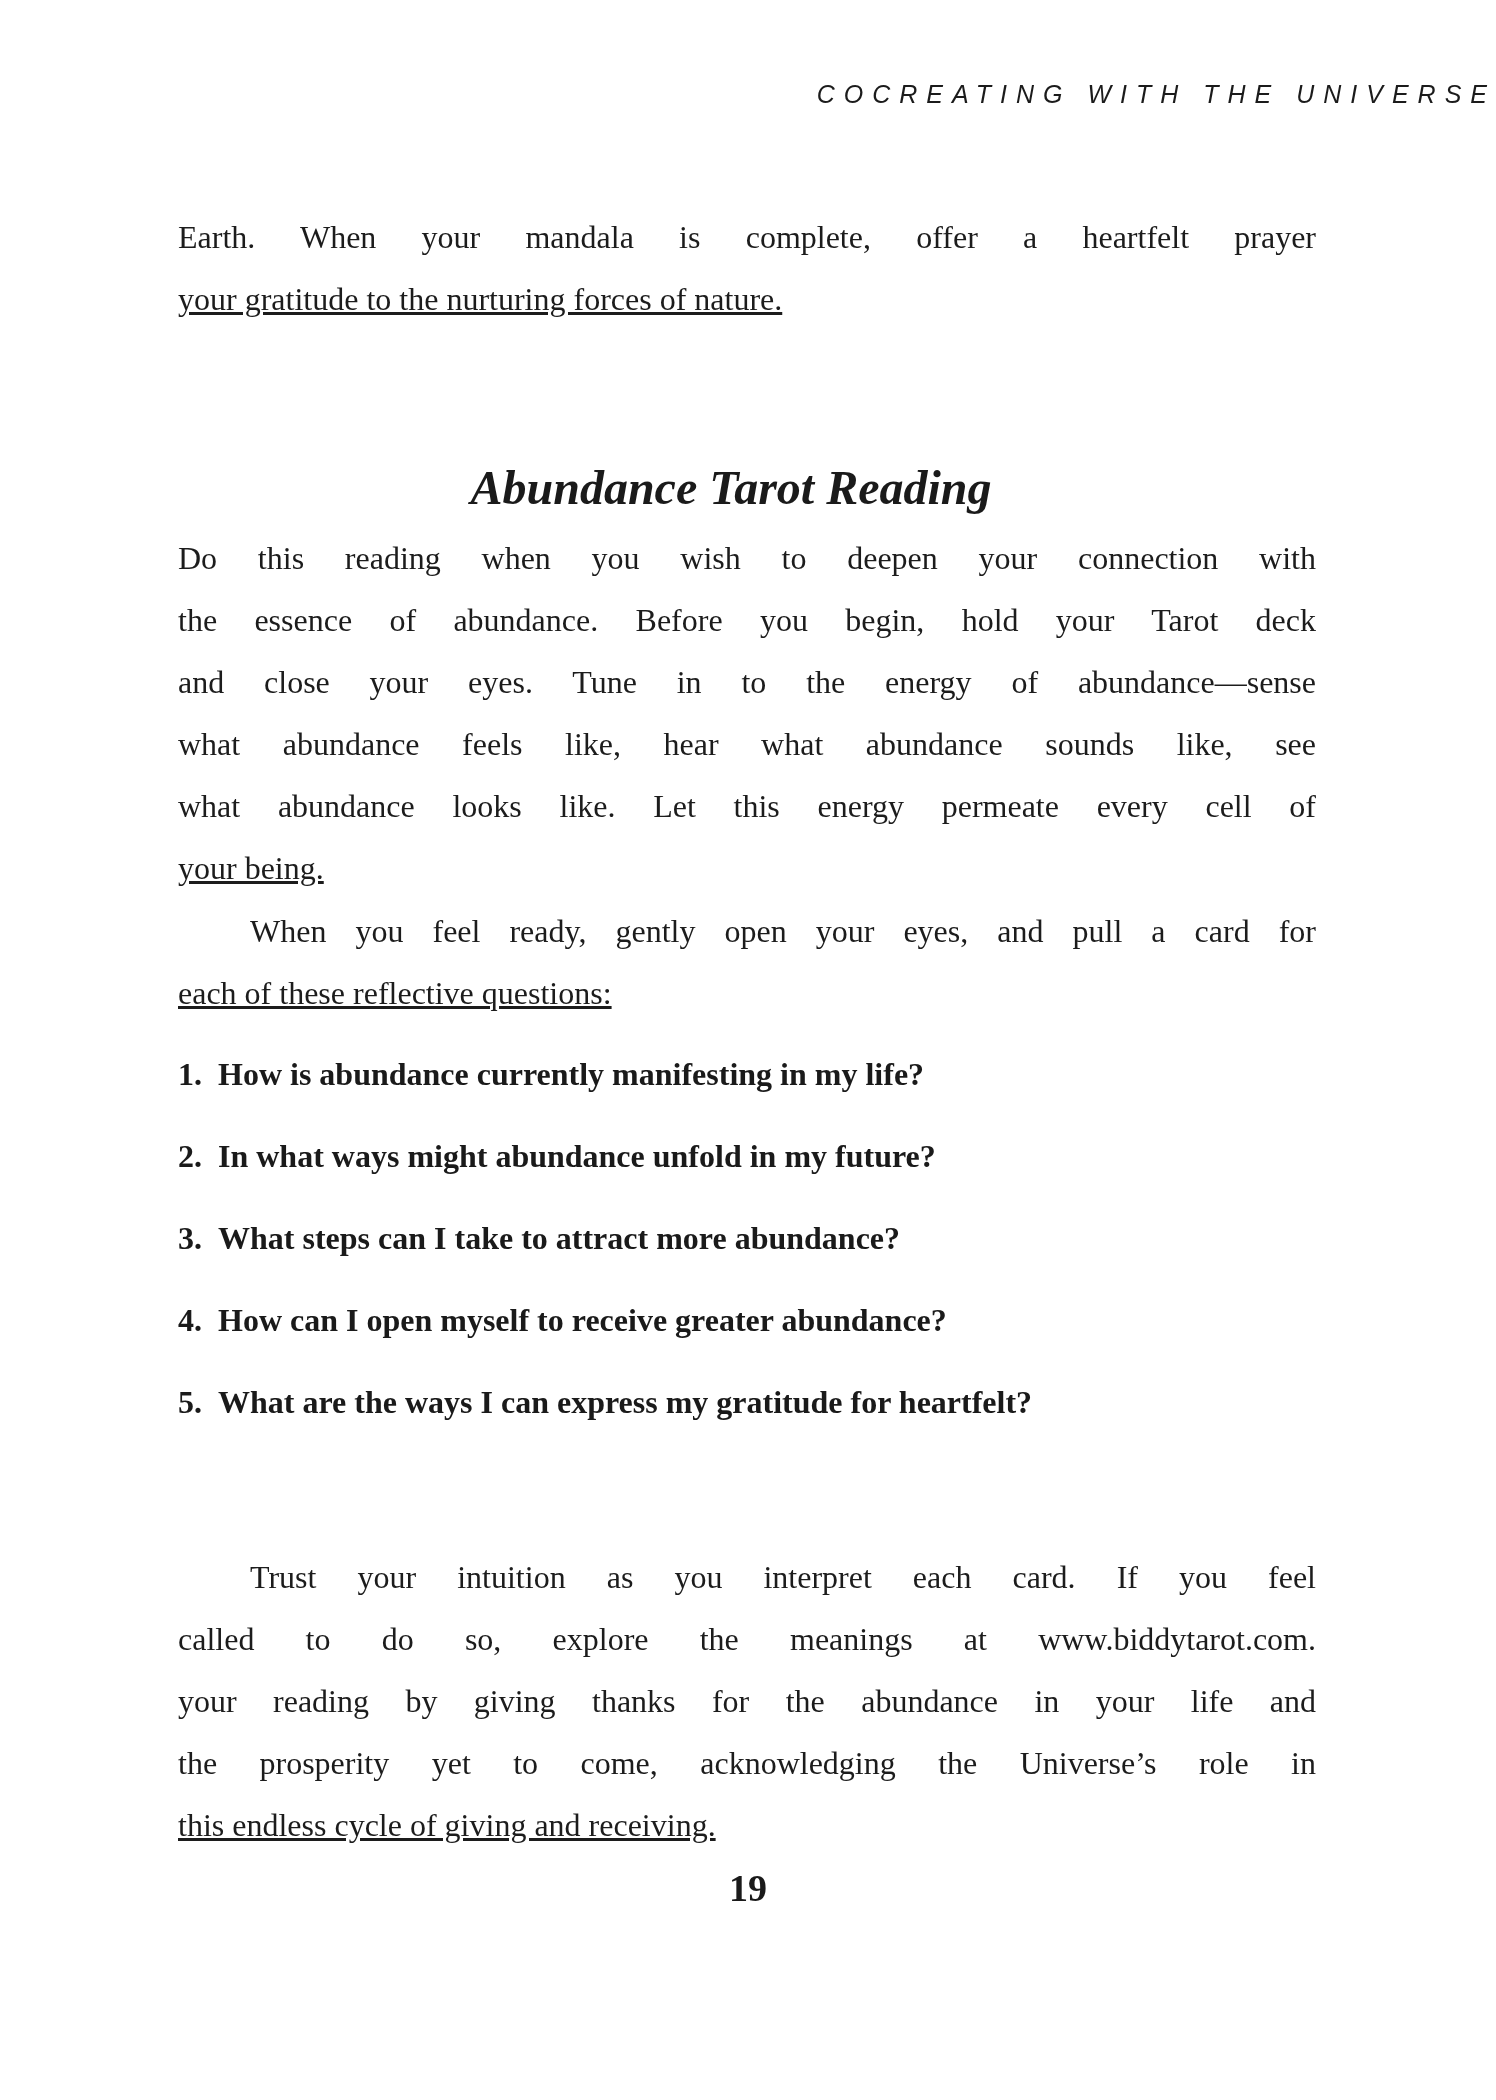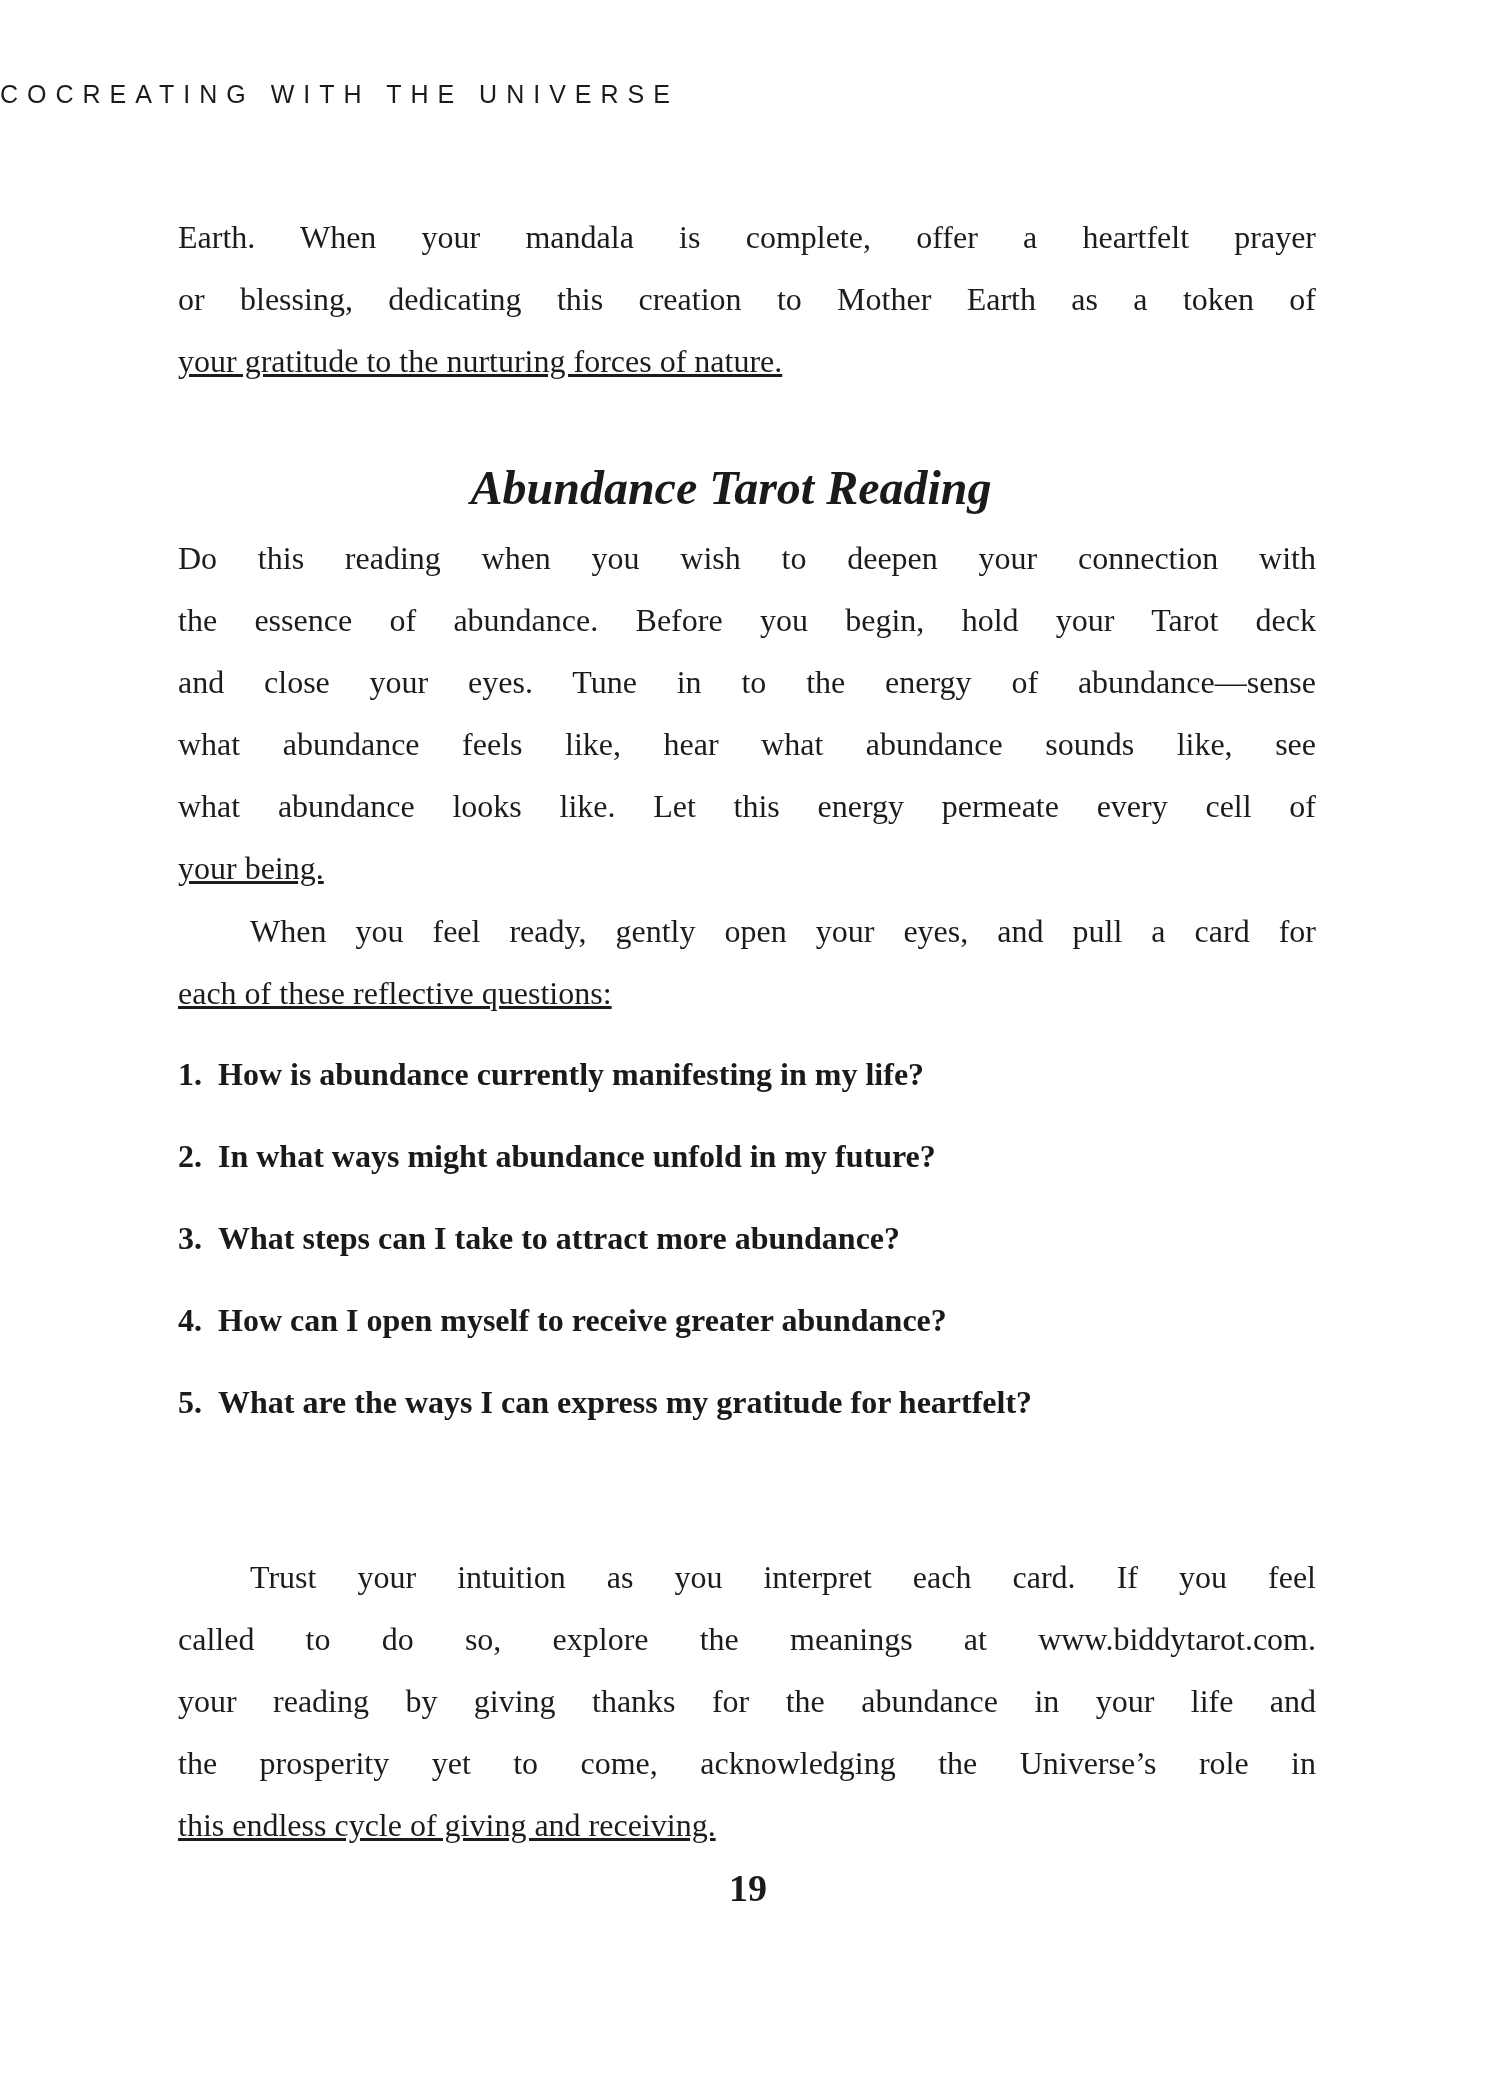--- a/index.html
+++ b/index.html
@@ -14,27 +14,28 @@
     background: #ffffff;
     font-family: "Liberation Serif", serif;
     color: #1c1c1c;
     overflow: hidden;
   }
   .running-header {
     position: absolute;
     top: 80px;
     left: 0;
     width: 100%;
-    text-align: left;
+    text-align: right;
     font-family: "Liberation Sans", sans-serif;
     font-size: 25px;
     font-weight: 400;
     letter-spacing: 9px;
     color: #1b1b1b;
     white-space: nowrap;
+    font-style: italic;
   }
   .text-block {
     position: absolute;
     left: 178px;
     width: 1138px;
   }
   .body-line {
     font-size: 32px;
     line-height: 62px;
     text-align: justify;
@@ -91,21 +92,20 @@
 </style>
 </head>
 <body>
 
 <div class="page">
 
   <div class="running-header">COCREATING WITH THE UNIVERSE</div>
 
   <div class="text-block" style="top:206px">
     <div class="body-line">Earth. When your mandala is complete, offer a heartfelt prayer</div>
-    <div class="body-line">or blessing, dedicating this creation to Mother Earth as a token of</div>
     <div class="body-line last">your gratitude to the nurturing forces of nature.</div>
   </div>
 
   <div class="section-heading">Abundance Tarot Reading</div>
 
   <div class="text-block" style="top:900px">
     <div class="body-line indent">When you feel ready, gently open your eyes, and pull a card for</div>
     <div class="body-line last">each of these reflective questions:</div>
   </div>
 

